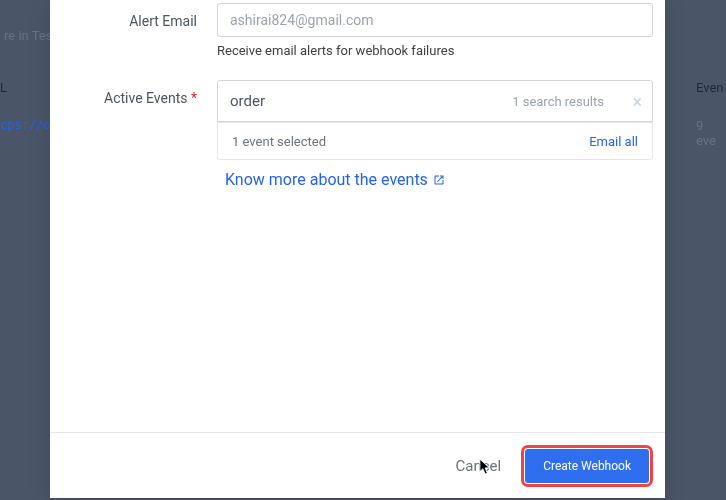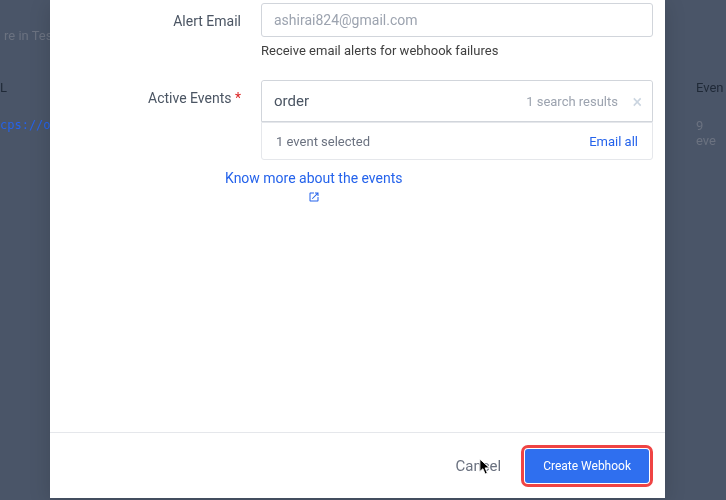--- a/index.html
+++ b/index.html
@@ -1,42 +1,42 @@
 <!DOCTYPE html>
 <html><head>
   <meta charset="utf-8">
   <style>
     * { box-sizing: border-box; margin: 0; padding: 0; font-family: -apple-system, BlinkMacSystemFont, "Segoe UI", Roboto, sans-serif; }
     body { width: 726px; height: 500px; background: #4a5568; position: relative; overflow: hidden; }
     .bg-text { position: absolute; color: #6b7280; font-size: 13px; }
     .bg-link { position: absolute; color: #2563eb; font-size: 12px; font-family: monospace; }
     .bg-label { position: absolute; color: #1f2937; font-size: 13px; }
     .modal { position: absolute; left: 50px; top: 0; width: 615px; height: 498px; background: #fff; box-shadow: 0 4px 20px rgba(0,0,0,0.15); }
-    .form-row { display: flex; padding: 0 12px; margin-left: 44px; }
+    .form-row { display: flex; padding: 0 12px; }
     .label-col { width: 155px; text-align: right; padding-right: 20px; padding-top: 10px; color: #4b5563; font-size: 14px; }
     .input-col { flex: 1; }
     .required { color: #dc2626; }
     .text-input { width: 100%; height: 34px; border: 1px solid #d1d5db; border-radius: 3px; padding: 0 12px; font-size: 14px; color: #4b5563; }
     .text-input::placeholder { color: #9ca3af; }
     .helper-text { color: #404040; font-size: 13px; margin-top: 6px; }
     .search-wrap { position: relative; width: 100%; border: 1px solid #d1d5db; border-radius: 3px 3px 0 0; }
     .search-input { width: 100%; height: 40px; border: none; padding: 0 100px 0 12px; font-size: 15px; color: #4b5563; outline: none; border-radius: 3px; }
-    .search-results { position: absolute; right: 34px; top: 50%; transform: translateY(-50%); color: #9ca3af; font-size: 13px; }
+    .search-results { position: absolute; right: 48px; top: 50%; transform: translateY(-50%); color: #9ca3af; font-size: 13px; }
     .clear-search { position: absolute; right: 10px; top: 50%; transform: translateY(-50%); color: #cbd5e0; font-size: 18px; cursor: pointer; user-select: none; }
     .events-box { border: 1px solid #e5e7eb; border-top: none; height: 232px; padding: 12px; overflow-y: auto; }
     .event-group { display: flex; align-items: center; gap: 10px; padding: 4px 0; }
     .event-item { display: flex; align-items: center; gap: 10px; padding: 6px 0 4px 24px; }
     .checkbox { width: 15px; height: 15px; background: #2563eb; border-radius: 2px; display: flex; align-items: center; justify-content: center; flex-shrink: 0; cursor: pointer; }
     .checkbox svg { width: 11px; height: 11px; }
     .group-label { font-weight: 600; color: #374151; font-size: 15px; }
     .item-label { color: #4b5563; font-size: 14px; }
     .events-footer { border: 1px solid #e5e7eb; border-top: 1px solid #e5e7eb; height: 38px; display: flex; align-items: center; justify-content: space-between; padding: 0 14px; font-size: 13px; border-radius: 0 0 3px 3px; }
     .selected-count { color: #6b7280; }
     .clear-all { color: #2563eb; cursor: pointer; }
-    .know-more { display: inline-flex; align-items: center; gap: 5px; color: #2563eb; font-size: 14px; margin-top: 10px; cursor: pointer; flex-direction: column; }
+    .know-more { display: inline-flex; align-items: center; gap: 5px; color: #2563eb; font-size: 16px; margin-top: 10px; cursor: pointer; }
     .know-more svg { width: 12px; height: 12px; }
     .modal-footer { position: absolute; bottom: 0; left: 0; right: 0; height: 66px; border-top: 1px solid #e5e7eb; display: flex; align-items: center; justify-content: flex-end; padding: 0 16px; gap: 16px; }
     .btn-cancel { background: none; border: none; color: #6b7280; font-size: 15px; cursor: pointer; padding: 8px 8px; }
     .btn-primary { background: #2f6fef; color: #fff; border: none; border-radius: 3px; padding: 10px 18px; font-size: 12px; cursor: pointer; outline: 3px solid #ef4444; outline-offset: 1px; }
     .cursor { position: absolute; left: 479px; top: 458px; pointer-events: none; }
     .cursor svg { width: 14px; height: 18px; }
     .row1 { padding-top: 3px; }
     .row2 { padding-top: 22px; }
     .know-wrap { padding-left: 175px; }
   </style>

